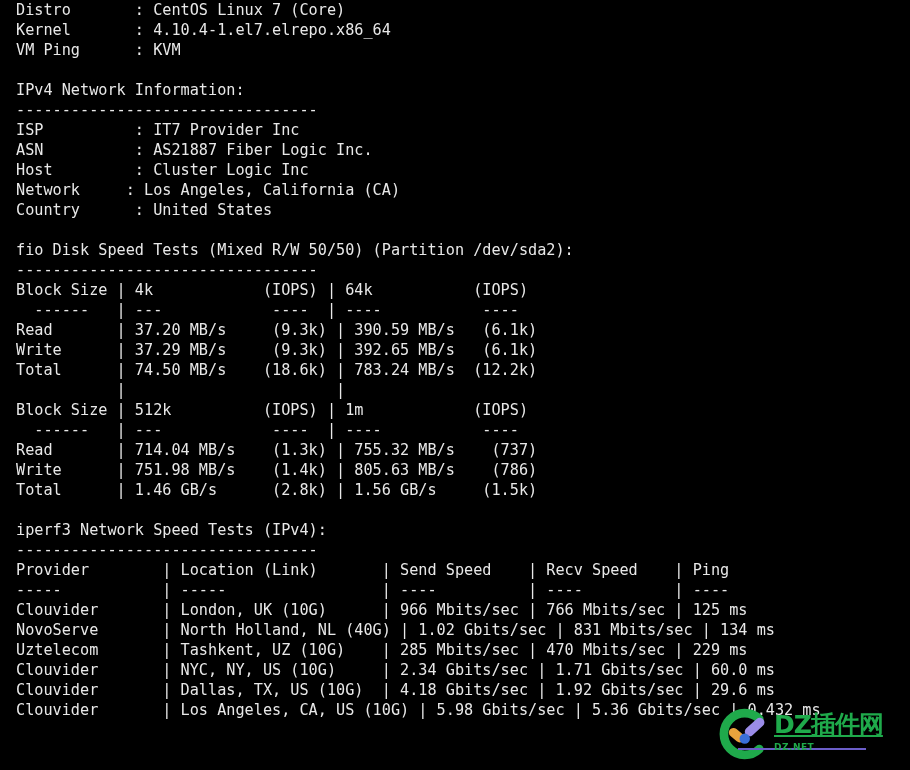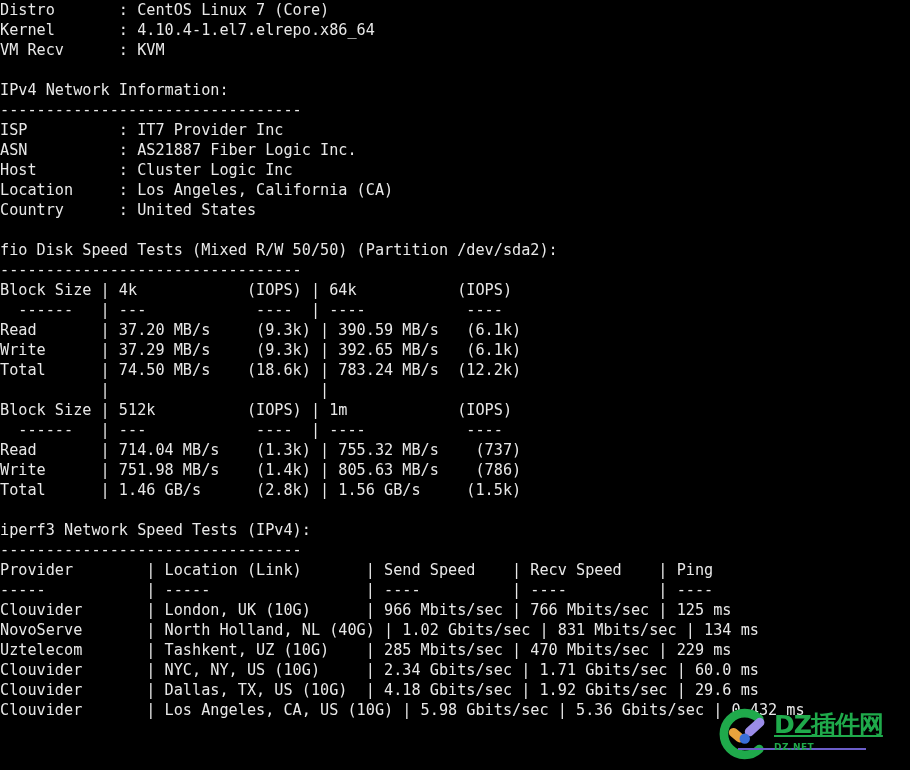--- a/index.html
+++ b/index.html
@@ -25,21 +25,21 @@
     box-sizing: border-box;
   }
   .term-line {
     height: 20px;
     line-height: 20px;
     font-size: 15.2px;
     letter-spacing: 0px;
     color: #e8e8e8;
     white-space: pre;
     font-family: "DejaVu Sans Mono", "Liberation Mono", monospace;
-    padding-left: 0px;
+    padding-left: 16px;
     overflow: visible;
   }
   .term-line.first {
     line-height: 20px;
   }
   .blank {
     color: transparent;
   }
   .red { color: #e53b2e; }
   .white { color: #ffffff; }
@@ -92,28 +92,28 @@
     height: 2px;
     background: #6b5ec9;
   }
 </style>
 </head>
 <body>
 
 <div id="terminal">
     <div class="term-line first">Distro       : CentOS Linux 7 (Core)</div>
     <div class="term-line">Kernel       : 4.10.4-1.el7.elrepo.x86_64</div>
-    <div class="term-line">VM Recv      : KVM</div>
+    <div class="term-line">VM Ping      : KVM</div>
     <div class="term-line blank"> </div>
     <div class="term-line">IPv4 Network Information:</div>
     <div class="term-line">---------------------------------</div>
     <div class="term-line">ISP          : IT7 Provider Inc</div>
     <div class="term-line">ASN          : AS21887 Fiber Logic Inc.</div>
     <div class="term-line">Host         : Cluster Logic Inc</div>
-    <div class="term-line">Location     : Los Angeles, California (CA)</div>
+    <div class="term-line">Network     : Los Angeles, California (CA)</div>
     <div class="term-line">Country      : United States</div>
     <div class="term-line blank"> </div>
     <div class="term-line">fio Disk Speed Tests (Mixed R/W 50/50) (Partition /dev/sda2):</div>
     <div class="term-line">---------------------------------</div>
     <div class="term-line">Block Size | 4k            (IOPS) | 64k           (IOPS)</div>
     <div class="term-line">  ------   | ---            ----  | ----           ---- </div>
     <div class="term-line">Read       | 37.20 MB/s     (9.3k) | 390.59 MB/s   (6.1k)</div>
     <div class="term-line">Write      | 37.29 MB/s     (9.3k) | 392.65 MB/s   (6.1k)</div>
     <div class="term-line">Total      | 74.50 MB/s    (18.6k) | 783.24 MB/s  (12.2k)</div>
     <div class="term-line">           |                       |                     </div>

